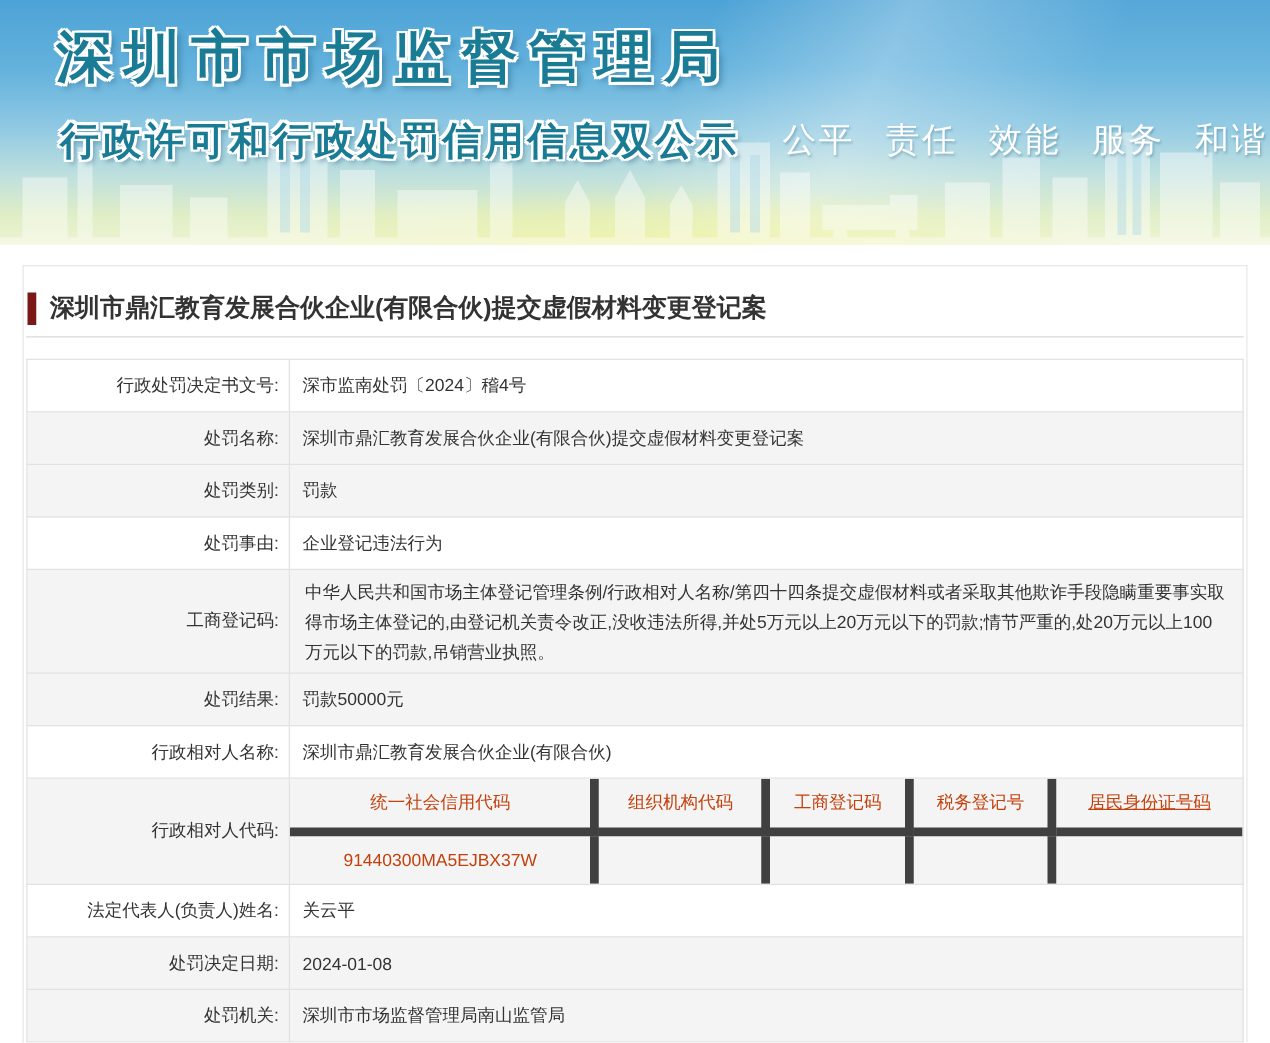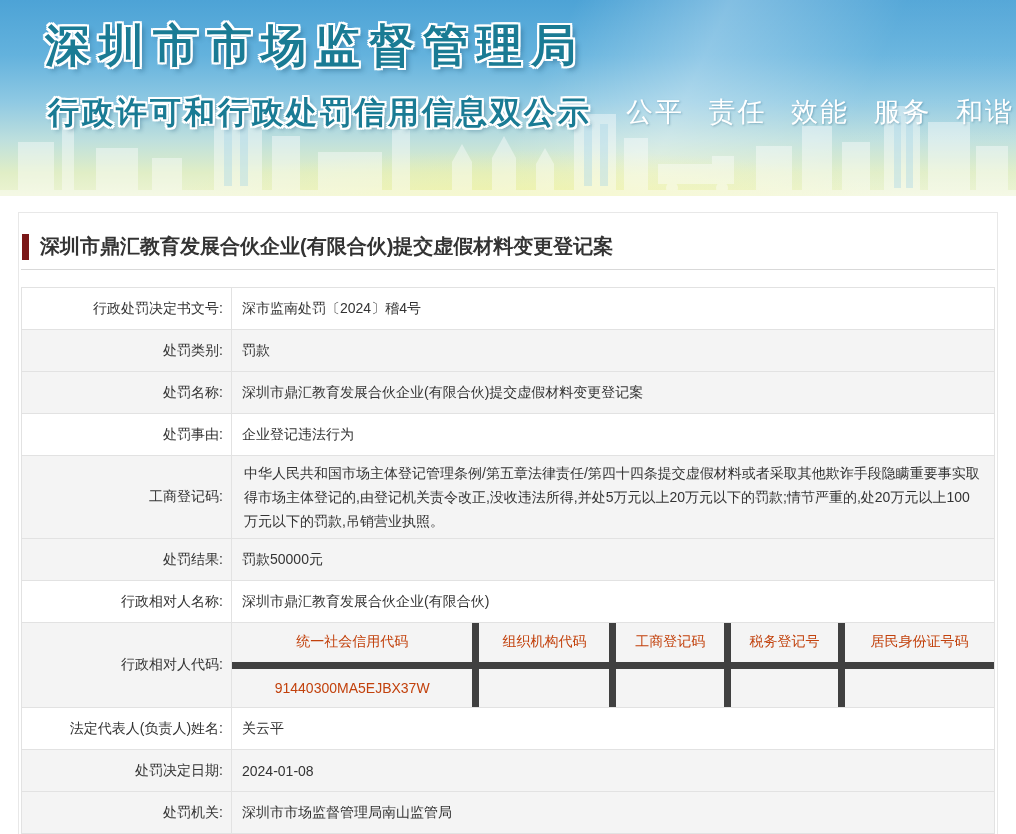--- a/index.html
+++ b/index.html
@@ -137,21 +137,21 @@
     table-layout: fixed;
     font-size: 14px; color: #c2410c;
   }
   table.codes td {
     border: 7px solid #404040;
     text-align: center;
     height: 42px;
     padding: 0 4px;
   }
   table.codes tr td:first-child { border-left: none; }
-  table.codes tr td:last-child  { border-right: none; }
+  table.codes tr td:last-child  { border-right: none; text-decoration: underline; }
   table.codes tr:first-child td { border-top: none; }
   table.codes tr:last-child td  { border-bottom: none; }
   .col-credit { width: 32%; }
   .col-org    { width: 18%; }
   .col-biz    { width: 15%; }
   .col-tax    { width: 15%; }
   .col-id     { width: 20%; }
 </style>
 </head>
 <body>
@@ -207,34 +207,34 @@
   </div>
   <hr class="title-divider">
 
   <table class="info">
     <tbody>
       <tr>
         <td class="label">行政处罚决定书文号:</td>
         <td class="value">深市监南处罚〔2024〕稽4号</td>
       </tr>
       <tr class="shade">
+        <td class="label">处罚名称:</td>
+        <td class="value">深圳市鼎汇教育发展合伙企业(有限合伙)提交虚假材料变更登记案</td>
+      </tr>
+      <tr class="shade">
         <td class="label">处罚类别:</td>
         <td class="value">罚款</td>
       </tr>
-      <tr class="shade">
-        <td class="label">处罚名称:</td>
-        <td class="value">深圳市鼎汇教育发展合伙企业(有限合伙)提交虚假材料变更登记案</td>
-      </tr>
       <tr>
         <td class="label">处罚事由:</td>
         <td class="value">企业登记违法行为</td>
       </tr>
       <tr class="shade">
         <td class="label">工商登记码:</td>
-        <td class="value multi">中华人民共和国市场主体登记管理条例/第五章法律责任/第四十四条提交虚假材料或者采取其他欺诈手段隐瞒重要事实取得市场主体登记的,由登记机关责令改正,没收违法所得,并处5万元以上20万元以下的罚款;情节严重的,处20万元以上100万元以下的罚款,吊销营业执照。</td>
+        <td class="value multi">中华人民共和国市场主体登记管理条例/行政相对人名称/第四十四条提交虚假材料或者采取其他欺诈手段隐瞒重要事实取得市场主体登记的,由登记机关责令改正,没收违法所得,并处5万元以上20万元以下的罚款;情节严重的,处20万元以上100万元以下的罚款,吊销营业执照。</td>
       </tr>
       <tr class="shade">
         <td class="label">处罚结果:</td>
         <td class="value">罚款50000元</td>
       </tr>
       <tr>
         <td class="label">行政相对人名称:</td>
         <td class="value">深圳市鼎汇教育发展合伙企业(有限合伙)</td>
       </tr>
       <tr class="shade">

